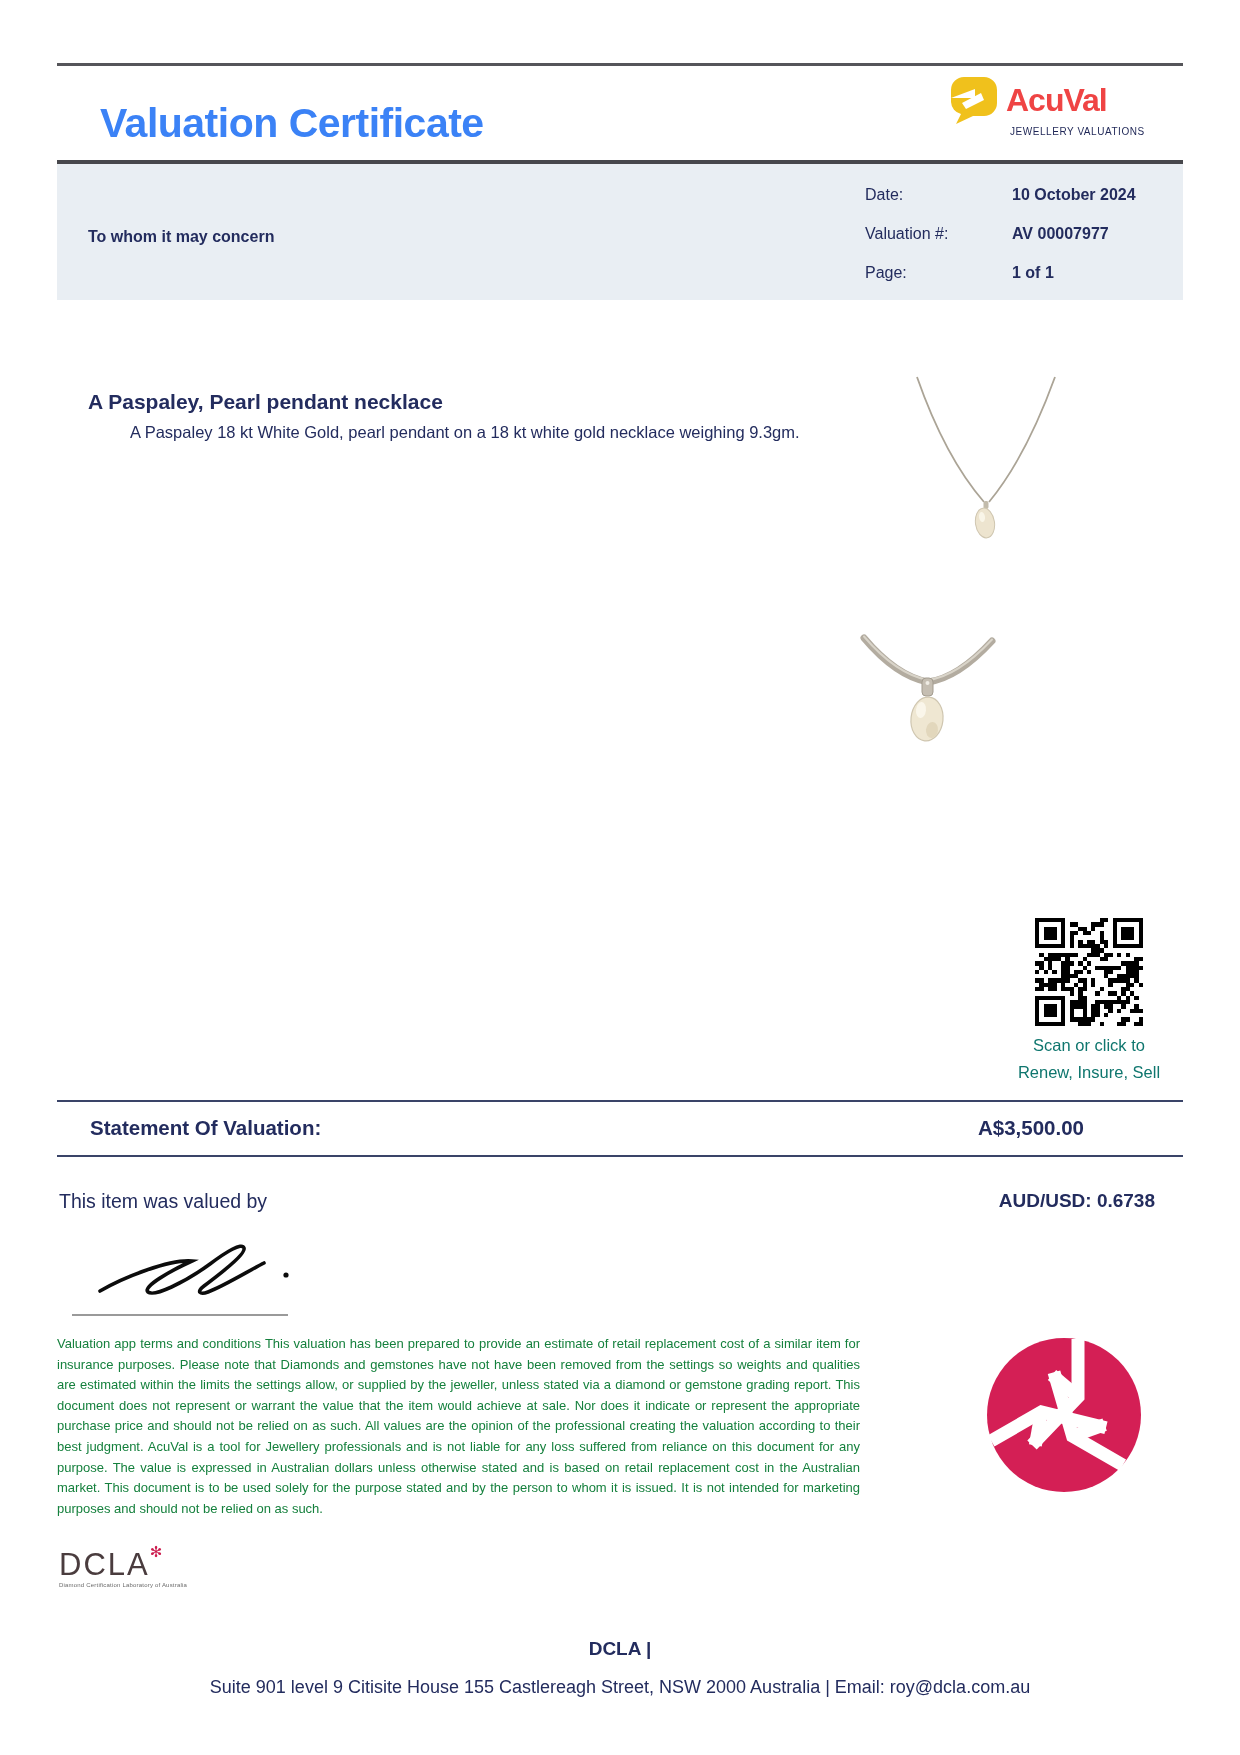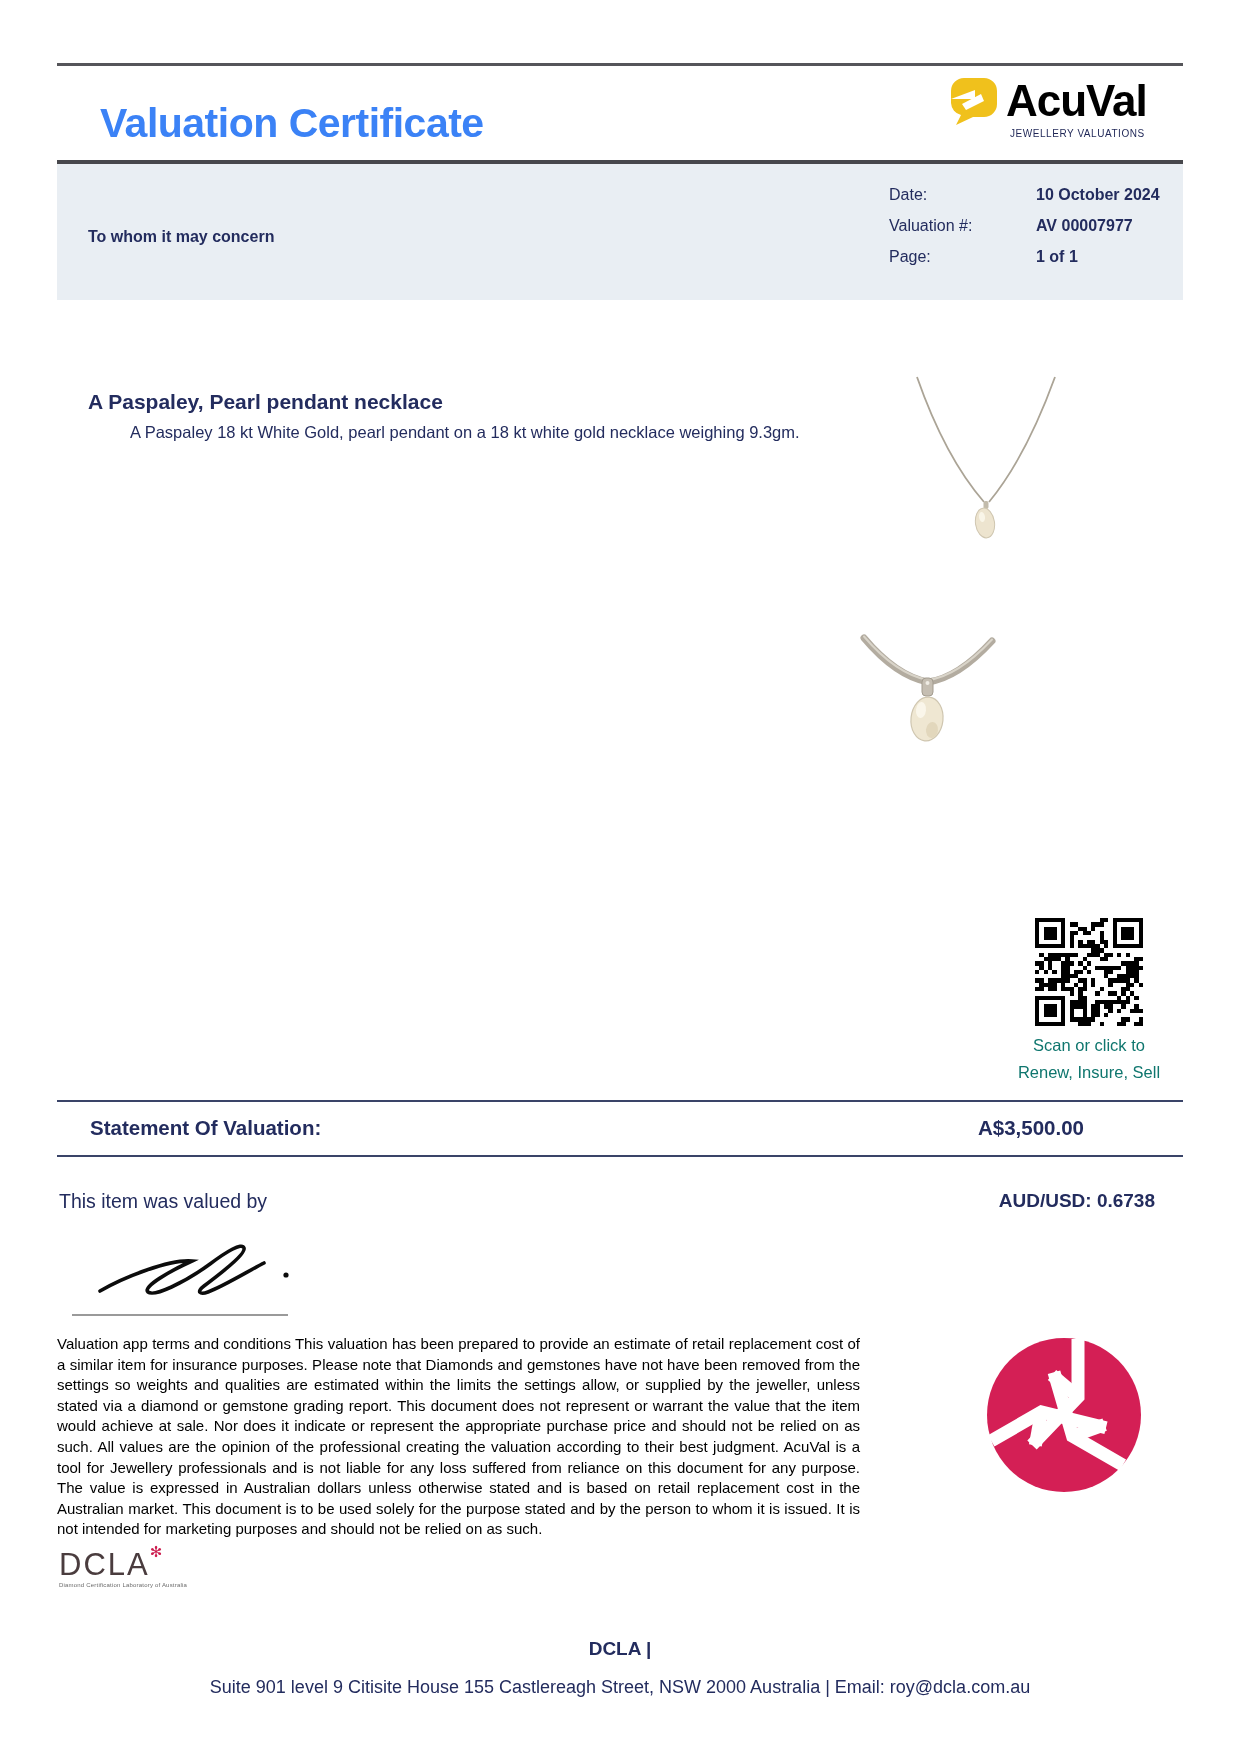--- a/index.html
+++ b/index.html
@@ -11,26 +11,26 @@
     color:#232c5e;
     overflow:hidden;
   }
   .abs{position:absolute;}
   
   .top-rule{left:57px;top:63px;width:1126px;height:3px;background:#55555a;}
   
   .page-title{left:100px;top:100px;font-size:41px;font-weight:bold;color:#3b82f6;letter-spacing:-0.5px;}
   .brand{left:948px;top:76px;width:235px;}
   .brand-row{display:flex;align-items:center;gap:8px;}
-  .brand-name{font-size:44px;font-weight:bold;color:#000000;letter-spacing:-1px;}
+  .brand-name{font-size:32px;font-weight:bold;color:#ef4444;letter-spacing:-1px;}
   .brand-tagline{margin-left:62px;margin-top:2px;font-size:10px;letter-spacing:0.55px;color:#1e2656;}
   
   .info-box{left:57px;top:160px;width:1126px;height:140px;background:#e9eef3;border-top:4px solid #47474c;box-sizing:border-box;}
   .addressee{position:absolute;left:31px;top:64px;font-size:16px;font-weight:bold;}
-  .info-fields{position:absolute;left:832px;top:22px;display:grid;grid-template-columns:147px auto;row-gap:13px;font-size:16px;}
+  .info-fields{position:absolute;left:808px;top:22px;display:grid;grid-template-columns:147px auto;row-gap:21px;font-size:16px;}
   .f-label{font-weight:normal;}
   .f-value{font-weight:bold;}
   
   .item-heading{left:88px;top:343px;font-size:28px;font-weight:bold;}
   .item-subheading{left:88px;top:390px;font-size:21px;font-weight:bold;}
   .item-desc{left:130px;top:420px;width:700px;font-size:16.5px;line-height:1.55;}
   
   .photo-1{left:890px;top:365px;}
   .photo-2{left:848px;top:622px;}
   
@@ -41,21 +41,21 @@
   .d1{top:1100px;} .d2{top:1155px;}
   .statement-row{left:57px;top:1108px;width:1126px;height:36px;margin-top:8px;}
   .statement-label{position:absolute;left:33px;top:0;font-size:20.5px;font-weight:bold;}
   .statement-amount{position:absolute;right:99px;top:0;font-size:20.5px;font-weight:bold;}
   .valued-row{left:57px;top:1190px;width:1126px;height:30px;}
   .valued-label{position:absolute;left:2px;top:0;font-size:19.5px;}
   .fx-rate{position:absolute;right:28px;top:0;font-size:19px;font-weight:bold;text-align:center;}
   .signature{left:90px;top:1233px;}
   .signature-line{left:72px;top:1314px;width:216px;height:0;border-top:2px solid #9a9a9a;}
   
-  .terms{left:57px;top:1334px;width:803px;font-size:15px;line-height:20.6px;color:#000000;text-align:justify;}
+  .terms{left:57px;top:1334px;width:803px;font-size:13px;line-height:20.6px;color:#15803d;text-align:justify;}
   .dcla-red{left:986px;top:1337px;}
   
   .dcla-word{left:59px;top:1544px;color:#4a3c3e;}
   .dcla-word .word-row{font-size:31px;letter-spacing:2px;line-height:1;}
   .dcla-asterisk{font-size:15px;color:#cc1c4e;vertical-align:18px;letter-spacing:0;}
   .dcla-tagline{font-size:6px;color:#6b6b6b;margin-top:2px;letter-spacing:0.2px;}
   
   .footer{left:57px;top:1638px;width:1126px;text-align:center;color:#232c5e;}
   .footer-org{font-size:19px;font-weight:bold;margin-bottom:17px;}
   .footer-address{font-size:18px;}

